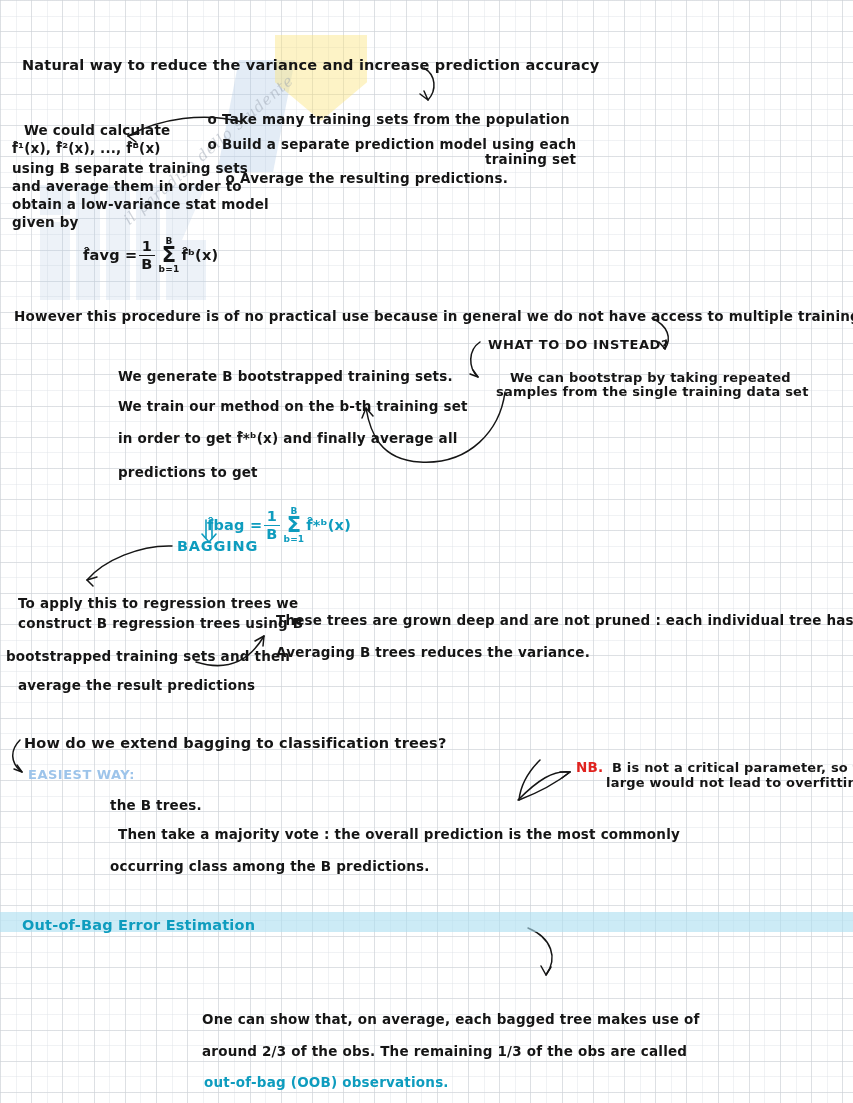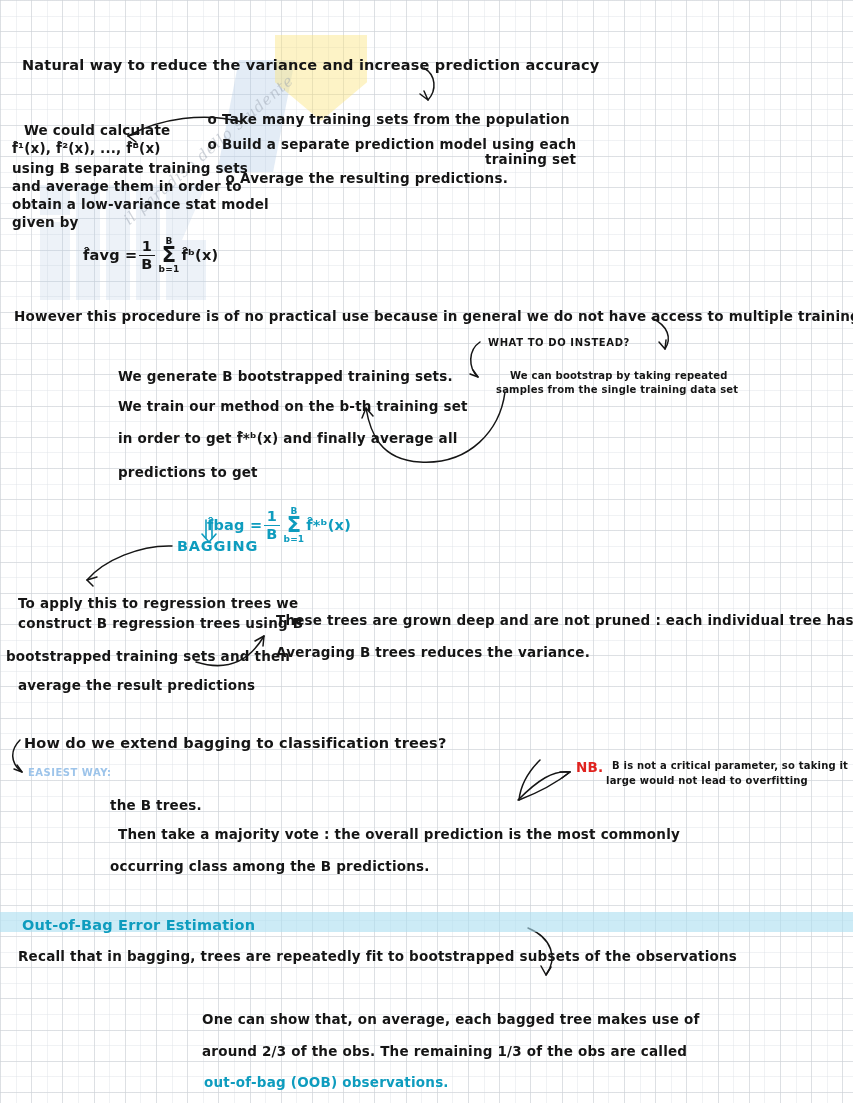--- a/index.html
+++ b/index.html
@@ -99,21 +99,21 @@
     white-space: pre;
     line-height: 1.0;
     letter-spacing: 0.2px;
   }
   .hw, .hw * { font-weight: 600; }
   .ink-black { color: #151515; }
   .ink-teal  { color: #0e9cbe; }
   .ink-blue  { color: #9dc4ea; }
   .ink-red   { color: #e0231f; }
 
-  .s15 { font-size: 10px; }
+  .s15 { font-size: 13px; }
   .s16 { font-size: 13.5px; }
   .s17 { font-size: 14.5px; }
   .lh22 { line-height: 22px; }
 
   
   .highlight-band {
     position: absolute;
     left: 0px;
     top: 912px;
     width: 853px;
@@ -279,19 +279,18 @@
   <div class="hw ink-black s16" style="left:110px; top:828px;margin-left:8px;">Then take a majority vote : the overall prediction is the most commonly</div>
   <div class="hw ink-black s16" style="left:110px; top:860px;">occurring class among the B predictions.</div>
 
   <div class="hw ink-red s16" style="left:576px; top:761px;">NB.</div>
   <div class="hw ink-black s15" style="left:612px; top:761px;">B is not a critical parameter, so taking it</div>
   <div class="hw ink-black s15" style="left:606px; top:776px;">large would not lead to overfitting</div>
 
   <div class="highlight-band"></div>
   <div class="hw ink-teal s17" style="left:22px; top:918px;">Out-of-Bag Error Estimation</div>
 
-  <div class="hw ink-black s16" style="left:18px; top:950px;">Recall that in bagging, trees are repeatedly fit to bootstrapped subsets of the observations</div>
 
   <div class="hw ink-black s16" style="left:202px; top:1013px;">One can show that, on average, each bagged tree makes use of</div>
   <div class="hw ink-black s16" style="left:202px; top:1045px;">around 2/3 of the obs. The remaining 1/3 of the obs are called</div>
   <div class="hw ink-teal s16" style="left:204px; top:1076px;">out-of-bag (OOB) observations.</div>
 
 </div>
 
 </body></html>

